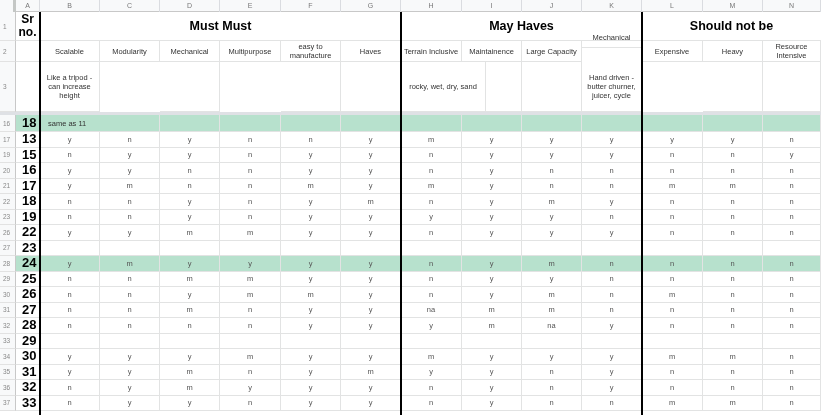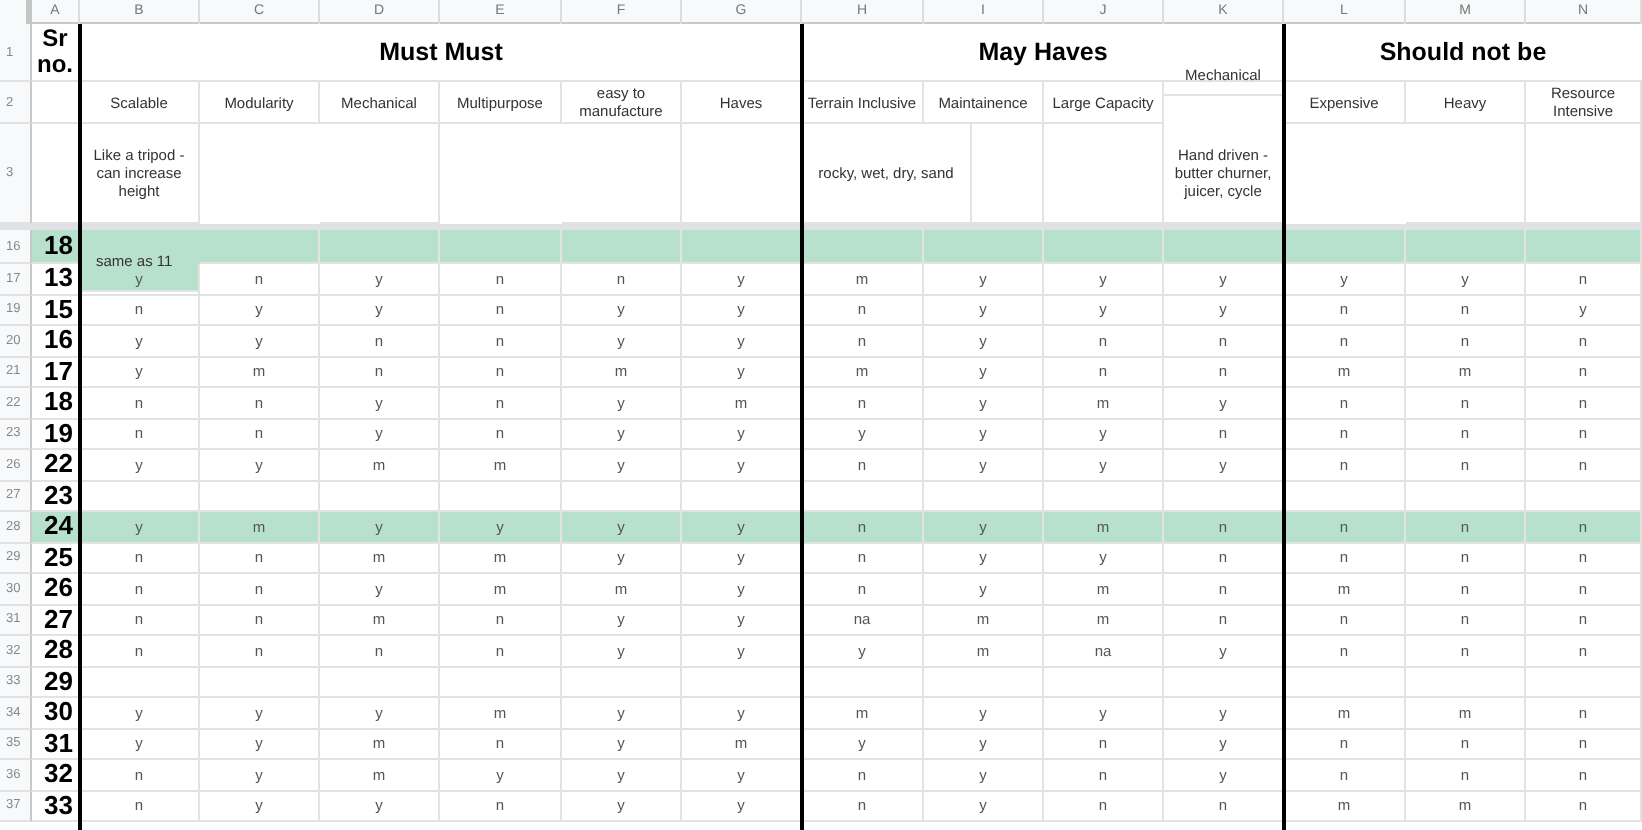--- a/index.html
+++ b/index.html
@@ -80,21 +80,21 @@
     <div class="cell hdr" style="left: 582px; top: 27px; width: 60px; height: 21px;">Mechanical</div>
     <div class="cell desc" style="left: 582px; top: 62px; width: 60px; height: 50px;">Hand driven - butter churner, juicer, cycle</div>
     <div class="cell hdr" style="left: 642px; top: 41px; width: 61px; height: 21px;">Expensive</div>
     <div class="cell hdr" style="left: 703px; top: 41px; width: 60px; height: 21px;">Heavy</div>
     <div class="cell desc" style="left: 703px; top: 62px; width: 60px; height: 50px;"></div>
     <div class="cell hdr" style="left: 763px; top: 41px; width: 58px; height: 21px;">Resource Intensive</div>
     <div class="cell desc" style="left: 763px; top: 62px; width: 58px; height: 50px;"></div>
     <div class="frozen-sep"></div>
     <div class="rowhdr" style="top: 115px; height: 17px;">16</div>
     <div class="cell sr green" style="left: 16px; top: 115px; width: 24px; height: 17px;">18</div>
-    <div class="cell note green" style="left: 40px; top: 115px; width: 60px; height: 31px;">same as 11</div>
+    <div class="cell note green" style="left: 40px; top: 115px; width: 60px; height: 17px;">same as 11</div>
     <div class="cell val green" style="left: 100px; top: 115px; width: 60px; height: 17px;"></div>
     <div class="cell val green" style="left: 160px; top: 115px; width: 60px; height: 17px;"></div>
     <div class="cell val green" style="left: 220px; top: 115px; width: 61px; height: 17px;"></div>
     <div class="cell val green" style="left: 281px; top: 115px; width: 60px; height: 17px;"></div>
     <div class="cell val green" style="left: 341px; top: 115px; width: 60px; height: 17px;"></div>
     <div class="cell val green" style="left: 401px; top: 115px; width: 61px; height: 17px;"></div>
     <div class="cell val green" style="left: 462px; top: 115px; width: 60px; height: 17px;"></div>
     <div class="cell val green" style="left: 522px; top: 115px; width: 60px; height: 17px;"></div>
     <div class="cell val green" style="left: 582px; top: 115px; width: 60px; height: 17px;"></div>
     <div class="cell val green" style="left: 642px; top: 115px; width: 61px; height: 17px;"></div>

